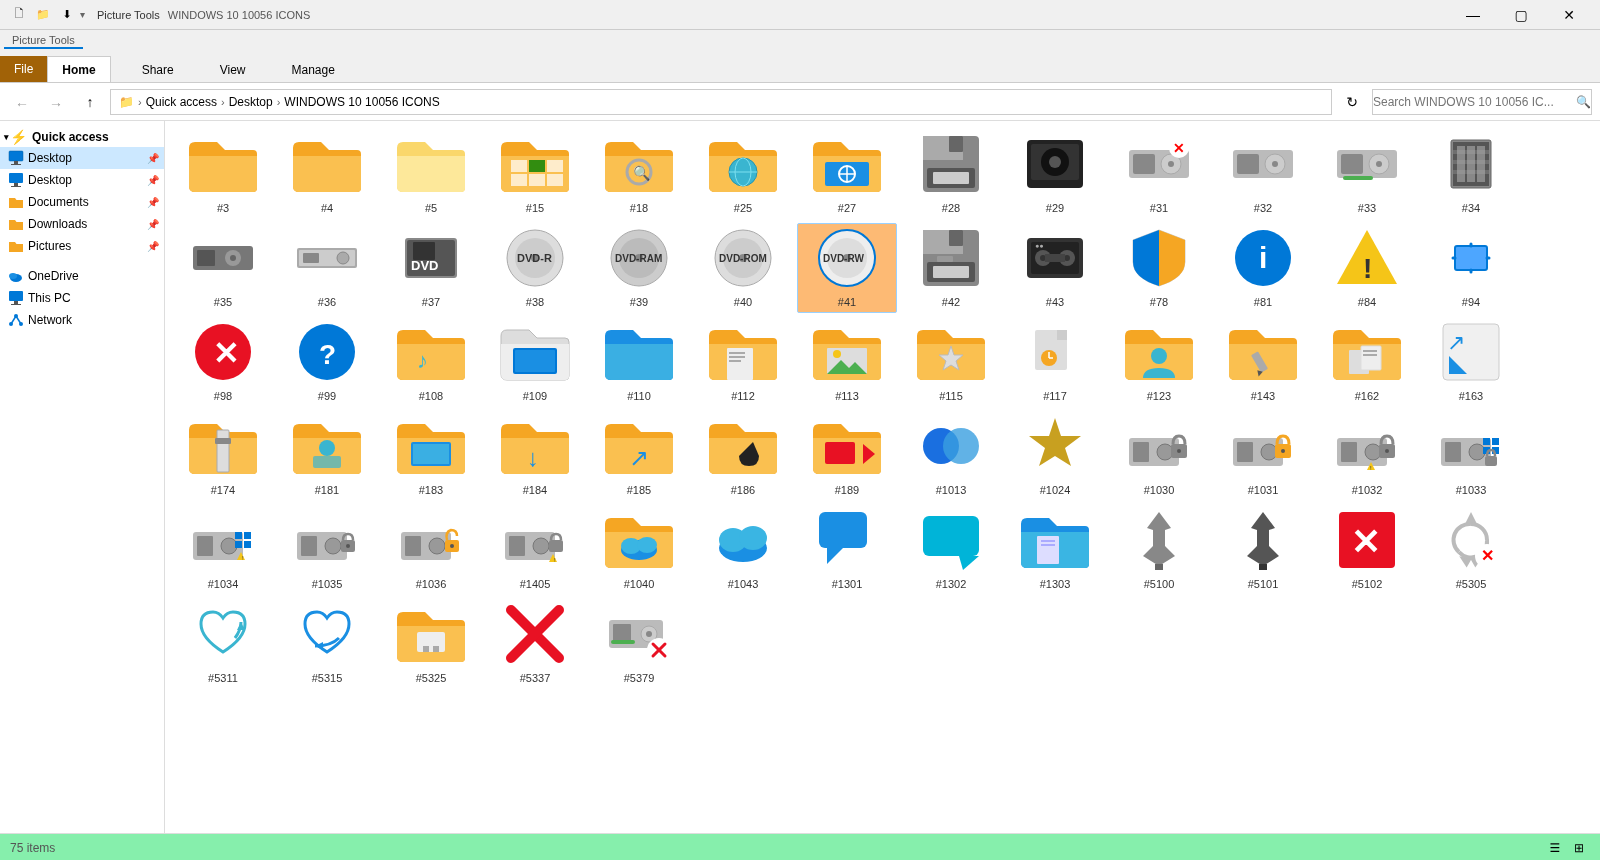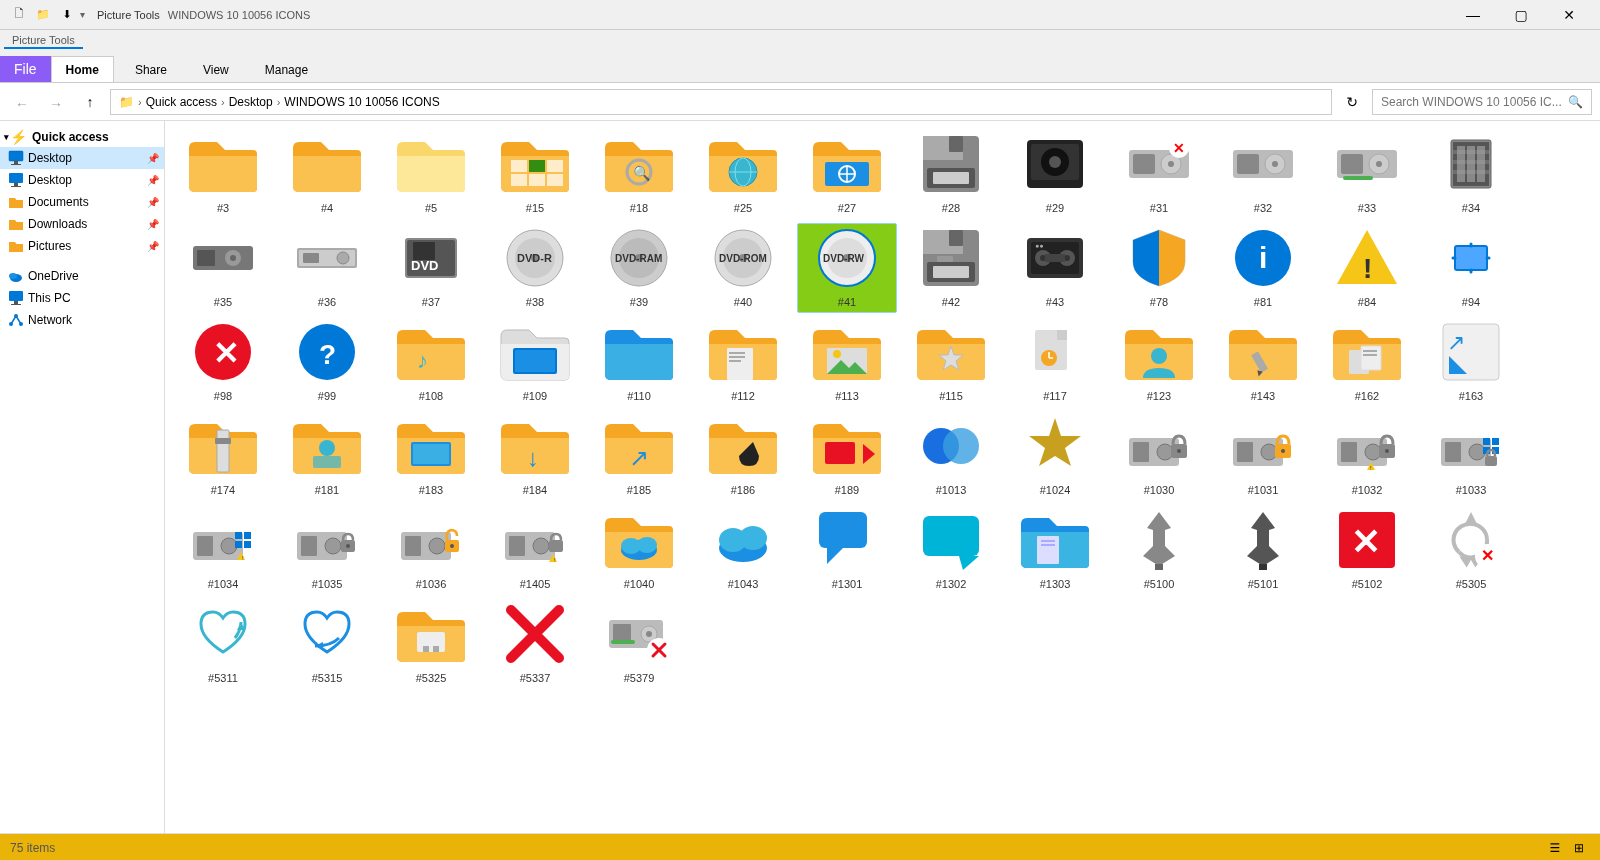--- a/index.html
+++ b/index.html
@@ -9,55 +9,55 @@
     .title-bar {
       display: flex; align-items: center; justify-content: space-between;
       background: #f0f0f0; height: 30px; padding: 0 8px;
       border-bottom: 1px solid #ccc;
     }
     .title-bar-left { display: flex; align-items: center; gap: 4px; }
     .title-bar-right { display: flex; align-items: center; gap: 2px; }
     .title-btn { width: 46px; height: 30px; border: none; background: transparent; cursor: pointer; font-size: 14px; display: flex; align-items: center; justify-content: center; }
     .quick-access-toolbar { display: flex; align-items: center; gap: 2px; }
     .qa-btn { width: 22px; height: 22px; border: none; background: transparent; cursor: pointer; font-size: 11px; display: flex; align-items: center; justify-content: center; }
-    .ribbon-tab { padding: 4px 14px; cursor: pointer; font-size: 12px; border: 1px solid transparent; border-bottom: none; margin-right: 6px; height: 26px; display: flex; align-items: center; }
+    .ribbon-tab { padding: 4px 14px; cursor: pointer; font-size: 12px; border: 1px solid transparent; border-bottom: none; margin-right: 16px; height: 26px; display: flex; align-items: center; }
     .ribbon-tab.active { background: #fff; border-color: #ccc; border-bottom-color: #fff; font-weight: 600; }
-    .file-tab { background: #8b5cf6; color: white; padding: 4px 14px; cursor: pointer; font-size: 14px; height: 26px; display: flex; align-items: center; }
+    .file-tab { background: #a16207; color: white; padding: 4px 14px; cursor: pointer; font-size: 12px; height: 26px; display: flex; align-items: center; }
 
     
     .address-bar { display: flex; align-items: center; background: #fff; border-bottom: 1px solid #ddd; height: 38px; padding: 0 8px; gap: 6px; }
     .nav-btn { width: 28px; height: 28px; border: 1px solid transparent; background: transparent; cursor: pointer; border-radius: 2px; display: flex; align-items: center; justify-content: center; font-size: 14px; }
     .nav-btn.disabled { opacity: 0.4; cursor: default; }
     .address-path { flex: 1; height: 26px; border: 1px solid #ccc; background: #fff; display: flex; align-items: center; padding: 0 8px; font-size: 12px; gap: 4px; cursor: pointer; }
-    .search-box { width: 220px; height: 26px; border: 1px solid #ccc; background: #fff; display: flex; align-items: center; padding: 0 8px; gap: 4px; }
+    .search-box { width: 220px; height: 26px; border: 1px solid #ccc; background: #fff; display: flex; align-items: center; padding: 0 0; gap: 4px; }
     .search-box input { border: none; outline: none; font-size: 12px; width: 100%; }
     .search-icon { color: #666; font-size: 12px; }
 
     
     .main-layout { display: flex; height: calc(860px - 30px - 52px - 38px - 28px); }
 
     
     .sidebar { width: 165px; border-right: 1px solid #ddd; overflow-y: auto; padding: 4px 0; background: #fff; }
     .sidebar-item { display: flex; align-items: center; padding: 2px 4px 2px 8px; cursor: pointer; font-size: 12px; gap: 4px; min-height: 22px; }
     .sidebar-item.active { background: #cce8ff; }
     .sidebar-item .icon { width: 16px; height: 16px; display: flex; align-items: center; justify-content: center; flex-shrink: 0; }
     .sidebar-section { font-weight: 600; display: flex; align-items: center; padding: 4px 4px 2px 4px; cursor: pointer; font-size: 12px; }
     .sidebar-section .chevron { font-size: 9px; margin-right: 2px; }
     .pin-icon { font-size: 10px; color: #666; margin-left: auto; }
 
     
     .content { flex: 1; overflow-y: auto; padding: 8px; background: #fff; }
     .icon-grid { display: flex; flex-wrap: wrap; gap: 4px; align-content: flex-start; }
     .icon-item { width: 100px; height: 90px; display: flex; flex-direction: column; align-items: center; justify-content: flex-end; cursor: pointer; padding: 4px; border: 1px solid transparent; border-radius: 2px; }
-    .icon-item.selected { background: #84cc16; border-color: #99d1ff; }
+    .icon-item.selected { background: #fdba74; border-color: #99d1ff; }
     .icon-img { width: 72px; height: 72px; display: flex; align-items: center; justify-content: center; font-size: 11px; flex-shrink: 0; }
     .icon-label { font-size: 11px; text-align: center; color: #333; margin-top: 2px; }
 
     
-    .status-bar { height: 28px; border-top: 1px solid #ddd; display: flex; align-items: center; padding: 8px 10px; font-size: 12px; color: #555; justify-content: space-between; background: #eab308; }
+    .status-bar { height: 28px; border-top: 1px solid #ddd; display: flex; align-items: center; padding: 8px 10px; font-size: 12px; color: #555; justify-content: space-between; background: #86efac; }
     .view-buttons { display: flex; gap: 2px; }
     .view-btn { width: 22px; height: 22px; border: 1px solid transparent; background: transparent; cursor: pointer; display: flex; align-items: center; justify-content: center; font-size: 12px; }
 
     
     .bread-sep { color: #666; font-size: 11px; }
 
     
     ::-webkit-scrollbar { width: 12px; height: 12px; }
     ::-webkit-scrollbar-track { background: #f1f1f1; }
     ::-webkit-scrollbar-thumb { background: #c1c1c1; border-radius: 6px; }

